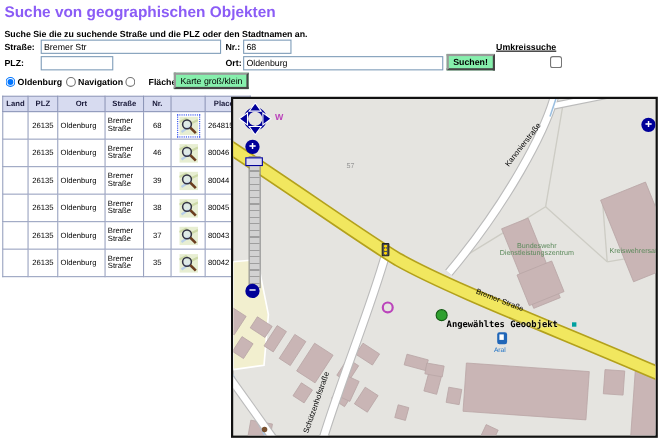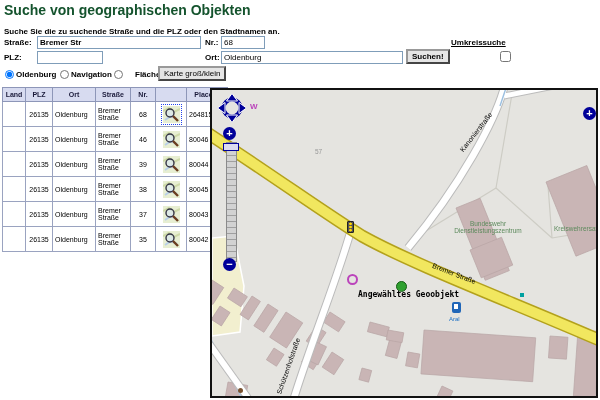--- a/index.html
+++ b/index.html
@@ -1,40 +1,40 @@
 <!DOCTYPE html>
 <html><head>
 <meta charset="utf-8">
 <style>
   html,body{margin:0;padding:0;}
   body{width:600px;height:400px;background:#fff;font-family:"Liberation Sans",sans-serif;position:relative;overflow:hidden;}
   .abs{position:absolute;}
-  .title{left:4px;top:2px;font-size:14px;font-weight:bold;color:#14532d;}
+  .title{left:4px;top:2px;font-size:14px;font-weight:bold;color:#8b5cf6;}
   .instruction{left:4px;top:27px;font-size:8px;font-weight:bold;color:#000;}
   .lbl{font-size:8px;font-weight:bold;color:#000;}
   input.txt{position:absolute;height:11px;border:1px solid #7f9db9;font-size:8px;padding:0 2px;font-family:"Liberation Sans",sans-serif;}
-  button.btn{position:absolute;font-size:8px;font-family:"Liberation Sans",sans-serif;background:#e5e5e5;border:1px solid #999;border-style:outset;border-width:2px;padding:1px 4px;}
+  button.btn{position:absolute;font-size:8px;font-family:"Liberation Sans",sans-serif;background:#86efac;border:1px solid #999;border-style:outset;border-width:2px;padding:1px 4px;}
   input.radio{position:absolute;width:9px;height:9px;margin:0;}
   input.chk{position:absolute;width:11px;height:11px;margin:0;}
   
   table.results{position:absolute;left:2px;top:87px;border-collapse:collapse;font-size:7px;}
   table.results th{background:#d7dbf0;border:1px solid #8d96b8;color:#1a1a3a;font-size:7px;padding:1px 2px;height:11px;}
   table.results td{border:1px solid #9aa3c0;padding:1px 2px;height:22px;color:#000;background:#fff;vertical-align:middle;}
   td.c{text-align:center;}
   .col-land{width:18px;} .col-plz{width:22px;} .col-ort{width:38px;} .col-str{width:30px;}
   .col-nr{width:20px;} .col-ico{width:26px;} .col-pid{width:36px;}
   .mapicon{display:inline-block;width:17px;height:17px;vertical-align:middle;}
   .mapicon.sel{outline:1px dotted #2244ee;outline-offset:1px;}
   
   .map{left:210px;top:88px;width:384px;height:306px;border:2px solid #111;background:#e5e4e0;overflow:hidden;}
   .maplbl{position:absolute;font-size:7px;color:#000;white-space:nowrap;}
   .green{color:#5c8a5c;font-size:6.5px;}
   .grey57{color:#999;font-size:6.5px;}
   .rot{transform-origin:left bottom;}
-  .marker-label{font-family:"DejaVu Sans Mono",monospace;font-weight:bold;font-size:8px;letter-spacing:0px;text-shadow:0 0 2px #e5e4e0;}
+  .marker-label{font-family:"DejaVu Sans Mono",monospace;font-weight:bold;font-size:8px;letter-spacing:0px;text-shadow:0 0 2px #e5e4e0;margin-left:48px;}
   .fuel-label{color:#1a6fc4;font-size:6px;}
   .zbtn{position:absolute;width:13px;height:13px;border-radius:50%;background:#000099;color:#fff;font-size:11px;line-height:12px;text-align:center;font-weight:bold;cursor:pointer;}
   .ztrack{position:absolute;left:14px;top:52px;width:9px;height:118px;background:repeating-linear-gradient(to bottom,#9f9f9f 0 1px,#d2d2d2 1px 6px);border:1px solid #8a8a8a;}
   .zhandle{position:absolute;left:11px;top:53px;width:14px;height:6px;background:#dcdcf0;border:1px solid #000099;}
   .tlight{position:absolute;width:5px;height:10px;background:#555;border:1px solid #222;border-radius:1px;
           background-image:radial-gradient(circle at 50% 18%,#ffd700 1px,transparent 1.6px),radial-gradient(circle at 50% 50%,#ffd700 1px,transparent 1.6px),radial-gradient(circle at 50% 82%,#ffd700 1px,transparent 1.6px);}
   .fuelicon{position:absolute;width:9px;height:11px;background:#2066b8;border-radius:2px;}
   .fuelicon:after{content:"";position:absolute;left:2px;top:2px;width:4px;height:5px;background:#fff;}
   .mcircle{position:absolute;width:7px;height:7px;border:2px solid #bb44bb;border-radius:50%;}
   .gmarker{position:absolute;width:9px;height:9px;background:#2fa02f;border:1px solid #145c14;border-radius:50%;}
@@ -42,21 +42,21 @@
   .churchdot{position:absolute;width:5px;height:5px;background:#7a5230;border-radius:50%;}
   .shopw{position:absolute;color:#bb44bb;font-weight:bold;font-size:8px;}
 </style>
 </head>
 <body>
 
 <div class="abs title">Suche von geographischen Objekten</div>
 <div class="abs instruction">Suche Sie die zu suchende Straße und die PLZ oder den Stadtnamen an.</div>
 
 <span class="abs lbl" style="left:4px;top:38px;">Straße:</span>
-<input class="txt" style="left: 37px; top: 36px; width: 158px; font-weight: bold;" value="Bremer Str">
+<input class="txt" style="left: 37px; top: 36px; width: 158px;" value="Bremer Str">
 <span class="abs lbl" style="left:205px;top:38px;">Nr.:</span>
 <input class="txt" style="left: 221px; top: 36px; width: 38px;" value="68">
 
 <span class="abs lbl" style="left:4px;top:53px;">PLZ:</span>
 <input class="txt" style="left: 37px; top: 51px; width: 60px;" value="">
 <span class="abs lbl" style="left:205px;top:53px;">Ort:</span>
 <input class="txt" style="left: 221px; top: 51px; width: 176px;" value="Oldenburg">
 <button class="btn" style="left:406px;top:49px;font-weight:bold;">Suchen!</button>
 <span class="abs lbl" style="left:451px;top:38px;text-decoration:underline;">Umkreissuche</span>
 <input type="checkbox" class="chk" style="left: 500px; top: 51px;">

